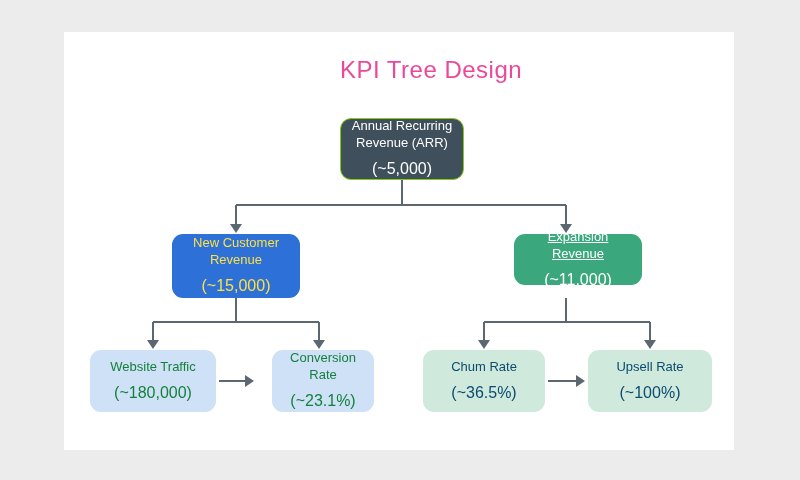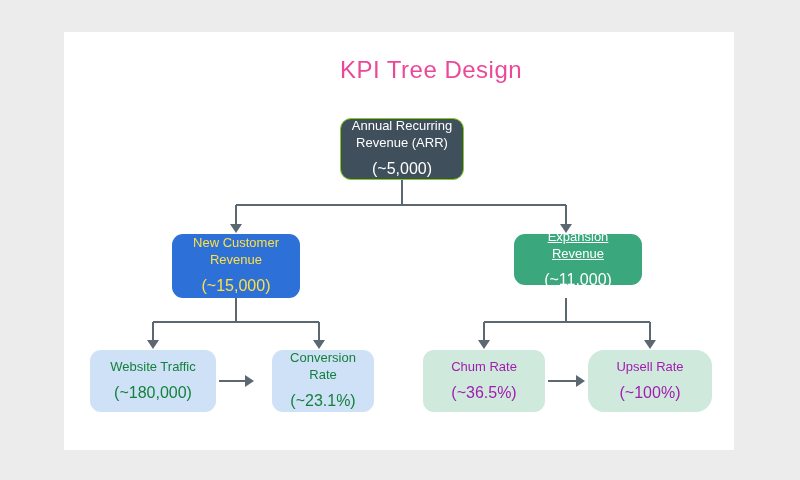--- a/index.html
+++ b/index.html
@@ -25,29 +25,29 @@
     border-radius: 11px;
     box-sizing: border-box;
     line-height: 1.3;
   }
   .node .label { font-size: 13px; font-weight: 500; padding: 0 6px; }
   .node .value { font-size: 16px; margin-top: 7px; }
   .node-dark  { background: #3f4f5c; color: #ffffff; border: 1px solid #84cc16; }
   .node-blue  { background: #2d70d7; color: #fde047; }
   .node-green { background: #3ba77c; color: #ffffff; }
   .node-lightblue  { background: #cfe1f6; color: #15803d; text-align: center; }
-  .node-lightgreen { background: #cfeadd; color: #a21caf; text-align: center; }
+  .node-lightgreen { background: #cfeadd; color: #0c4a6e; text-align: center; }
 
   .root  { left: 276px; top: 86px;  width: 124px; height: 62px; }
   .mid-l { left: 108px; top: 202px; width: 128px; height: 64px; }
   .mid-r { left: 450px; top: 202px; width: 128px; height: 51px; text-decoration: underline; }
   .leaf1 { left: 26px;  top: 318px; width: 126px; height: 62px; }
   .leaf2 { left: 208px; top: 318px; width: 102px; height: 62px; }
   .leaf3 { left: 359px; top: 318px; width: 122px; height: 62px; }
-  .leaf4 { left: 524px; top: 318px; width: 124px; height: 62px; border-radius: 16px; }
+  .leaf4 { left: 524px; top: 318px; width: 124px; height: 62px; }
 
   svg.connectors { position: absolute; left: 0; top: 0; pointer-events: none; }
   .cline { stroke: #5b6771; stroke-width: 2; fill: none; }
   .ahead { fill: #5b6771; stroke: none; }
 </style>
 </head>
 <body>
 
 <div class="card">
 

